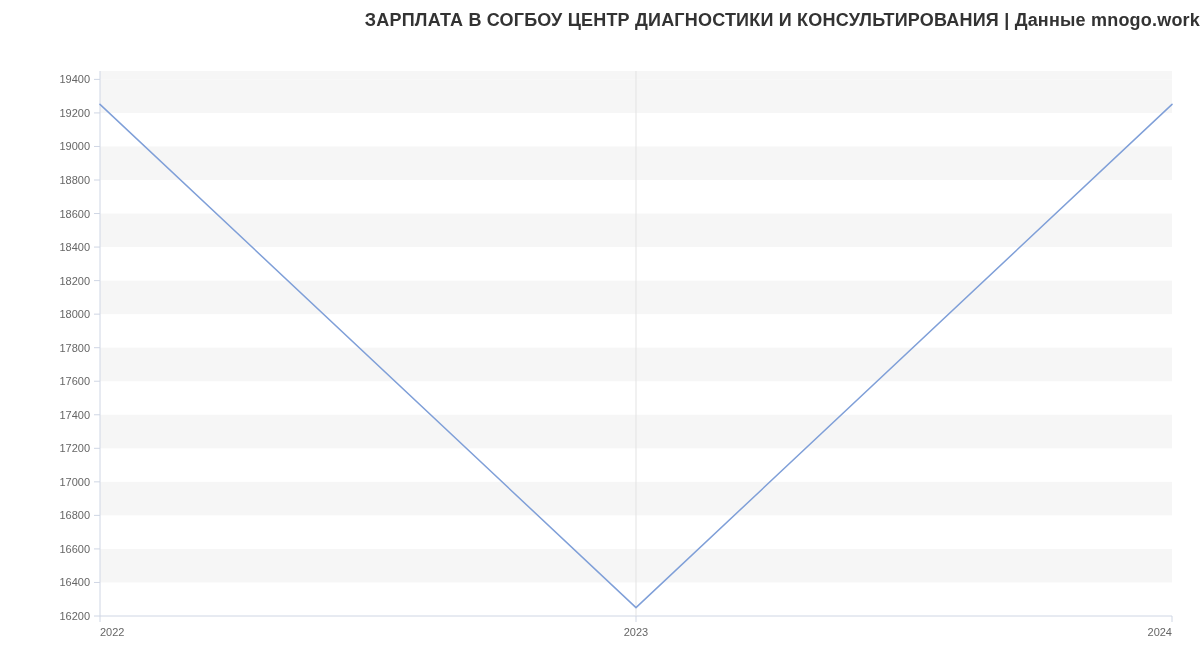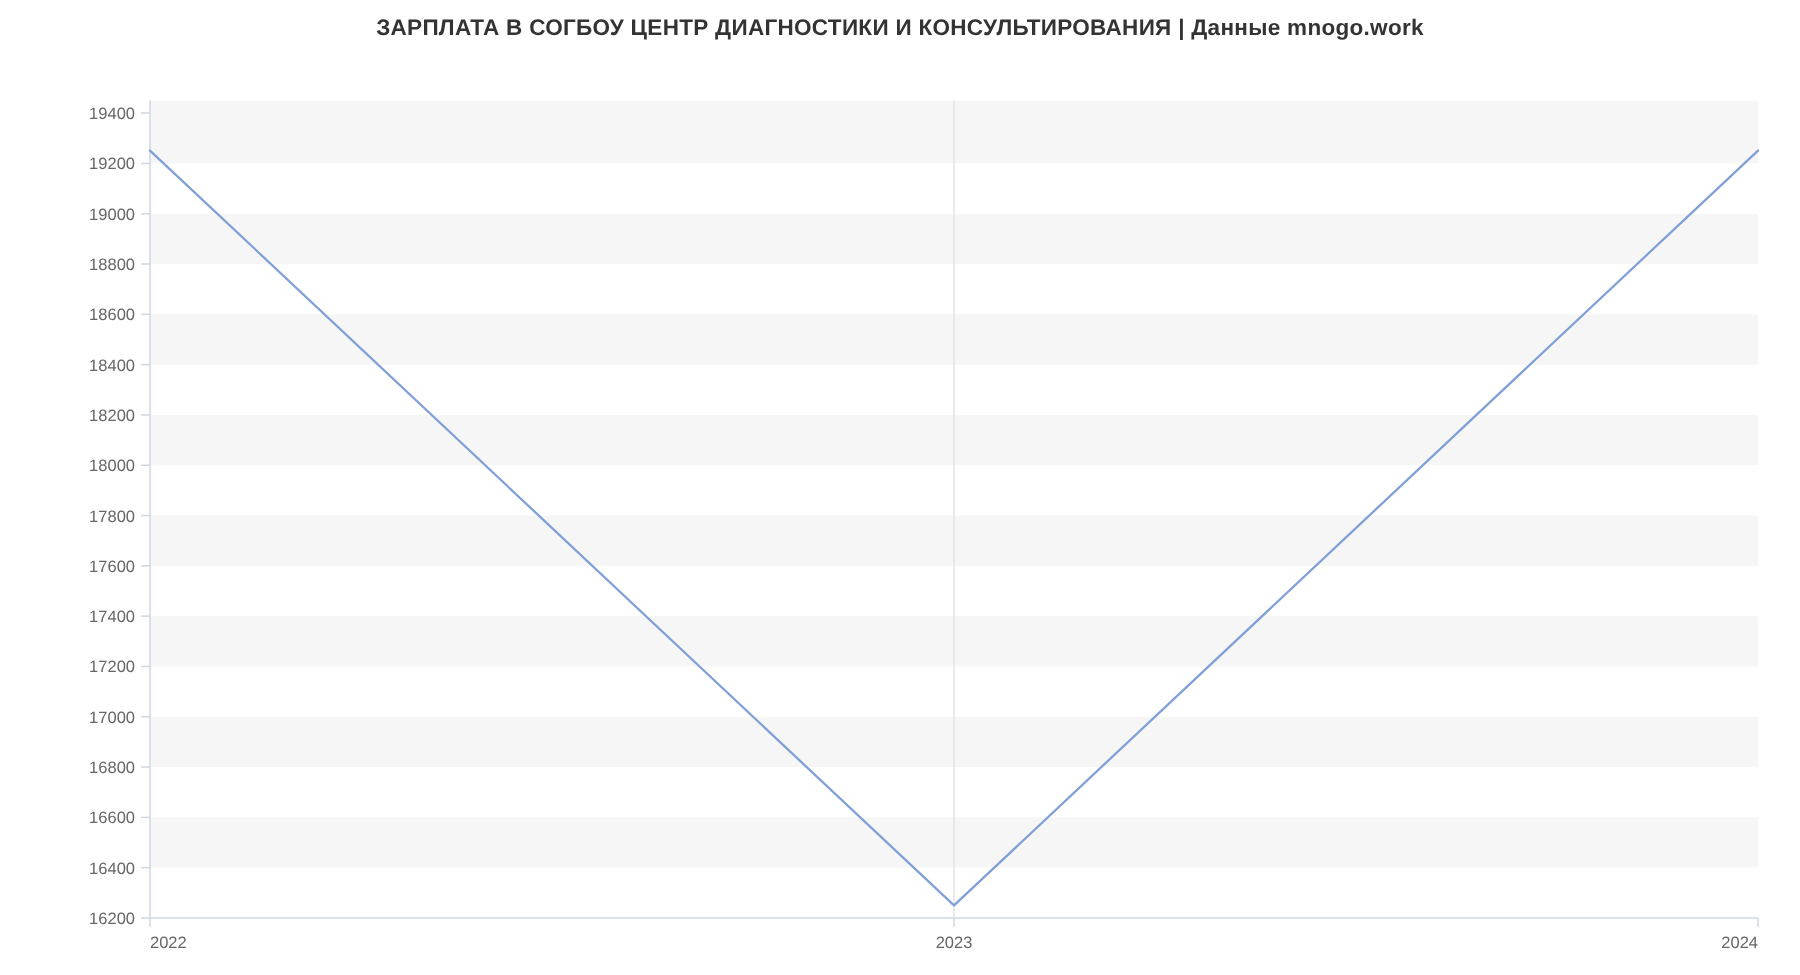--- a/index.html
+++ b/index.html
@@ -4,22 +4,22 @@
 <style>
   * { box-sizing: border-box; margin: 0; padding: 0; }
   body {
     font-family: Verdana, Geneva, sans-serif;
     background: #fff;
     width: 1200px;
     height: 650px;
     position: relative;
   }
   .chart-title {
-    text-align: center;
-    font-size: 15px;
+    text-align: right;
+    font-size: 18px;
     font-weight: 600;
     color: #333;
     padding-top: 10px;
     letter-spacing: 0.2px;
   }
   .chart-wrap {
     position: absolute;
     left: 0; top: 0;
     width: 1200px; height: 650px;
   }

